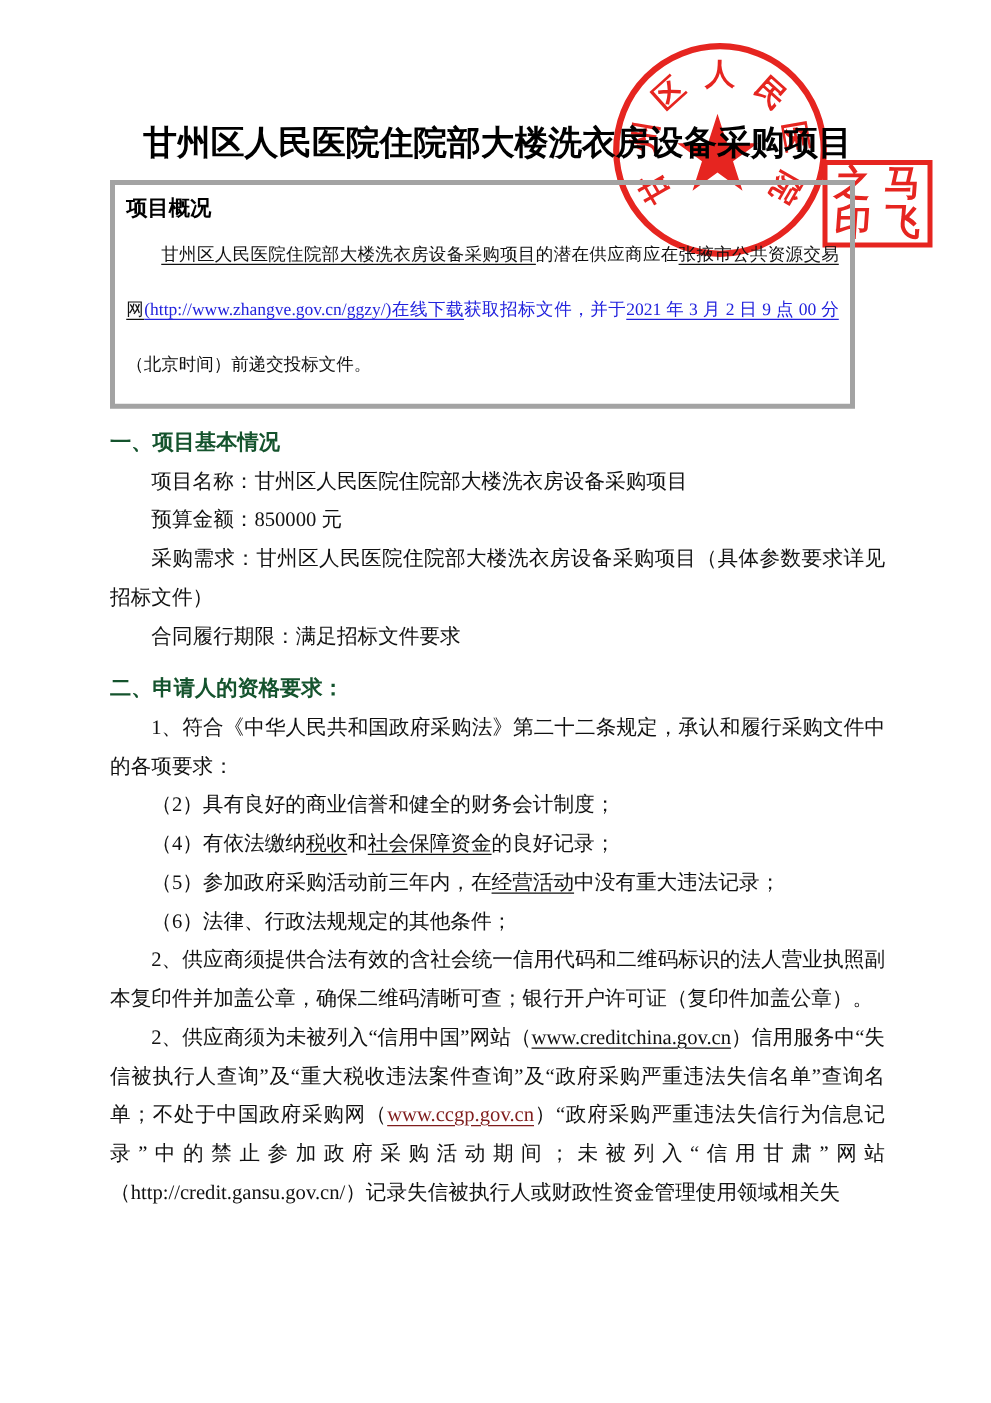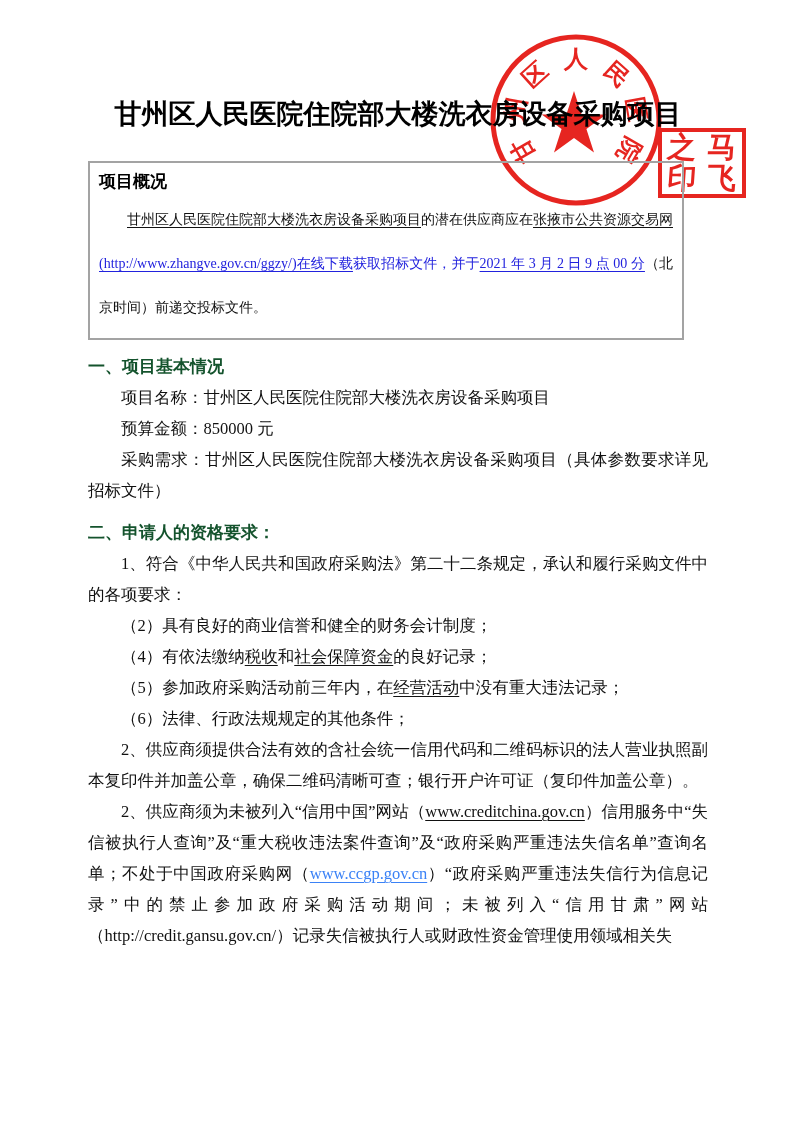--- a/index.html
+++ b/index.html
@@ -32,22 +32,22 @@
   
   .content{position:absolute;left:88px;top:0;width:620px;z-index:2;}
   .title{
     margin:92px 0 0 0;
     font-family:"Liberation Sans","DejaVu Sans",sans-serif;
     font-size:27px;font-weight:bold;line-height:45px;
     text-align:center;color:#000;
   }
   .title span{display:block;}
   .overview-box{
-    margin-top:24px;margin-right:24px;
-    border:2px solid #a3a3a3;
+    margin-top:7px;margin-right:24px;
+    border:4px solid #a3a3a3;
     padding:5px 9px 6px 9px;
     background:transparent;
   }
   .ov-heading{
     font-family:"Liberation Sans","DejaVu Sans",sans-serif;
     font-weight:bold;font-size:17px;line-height:28px;color:#000;
   }
   .ov-para{
     margin:2px 0 2px 0;
     font-size:14px;line-height:44px;
@@ -99,25 +99,26 @@
     <div class="overview-box">
       <div class="ov-heading">项目概况</div>
       <p class="ov-para"><span class="u">甘州区人民医院住院部大楼洗衣房设备采购项目</span><span>的潜在供应商应在</span><span class="u">张掖市公共资源交易网</span><a class="doc-link">(http://www.zhangve.gov.cn/ggzy/)在线下载</a><span class="blue">获取招标文件，并于</span><span class="blue u">2021 年 3 月 2 日 9 点 00 分</span><span>（北京时间）前递交投标文件。</span></p>
     </div>
 
     <h2 class="sec-heading">一、项目基本情况</h2>
 
     <p class="line"><span>项目名称：</span><span>甘州区人民医院住院部大楼洗衣房设备采购项目</span></p>
     <p class="line"><span>预算金额：</span><span>850000 元</span></p>
     <p class="line"><span>采购需求：</span><span>甘州区人民医院住院部大楼洗衣房设备采购项目（具体参数要求详见招标文件）</span></p>
+    <p class="line"><span>合同履行期限：</span><span>满足招标文件要求</span></p>
 
     <h2 class="sec-heading">二、申请人的资格要求：</h2>
 
     <p class="line">1、符合《中华人民共和国政府采购法》第二十二条规定，承认和履行采购文件中的各项要求：</p>
     <p class="line">（2）具有良好的商业信誉和健全的财务会计制度；</p>
     <p class="line"><span>（4）有依法缴纳</span><span class="u">税收</span><span>和</span><span class="u">社会保障资金</span><span>的良好记录；</span></p>
     <p class="line"><span>（5）参加政府采购活动前三年内，在</span><span class="u">经营活动</span><span>中没有重大违法记录；</span></p>
     <p class="line">（6）法律、行政法规规定的其他条件；</p>
     <p class="line">2、供应商须提供合法有效的含社会统一信用代码和二维码标识的法人营业执照副本复印件并加盖公章，确保二维码清晰可查；银行开户许可证（复印件加盖公章）。</p>
-    <p class="line"><span>2、供应商须为未被列入“信用中国”网站（</span><a class="u" style="color:#111;">www.creditchina.gov.cn</a><span>）信用服务中“失信被执行人查询”及“重大税收违法案件查询”及“政府采购严重违法失信名单”查询名单；不处于中国政府采购网（</span><a class="u" style="color:#3b82f6;">www.ccgp.gov.cn</a><span>）“政府采购严重违法失信行为信息记录”中的禁止参加政府采购活动期间；未被列入“信用甘肃”网站（http://credit.gansu.gov.cn/）记录失信被执行人或财政性资金管理使用领域相关失</span></p>
+    <p class="line"><span>2、供应商须为未被列入“信用中国”网站（</span><a class="u" style="color:#111;">www.creditchina.gov.cn</a><span>）信用服务中“失信被执行人查询”及“重大税收违法案件查询”及“政府采购严重违法失信名单”查询名单；不处于中国政府采购网（</span><a class="u" style="color:#7f1d1d;">www.ccgp.gov.cn</a><span>）“政府采购严重违法失信行为信息记录”中的禁止参加政府采购活动期间；未被列入“信用甘肃”网站（http://credit.gansu.gov.cn/）记录失信被执行人或财政性资金管理使用领域相关失</span></p>
 
   </div>
 </div>
 
 </body></html>

